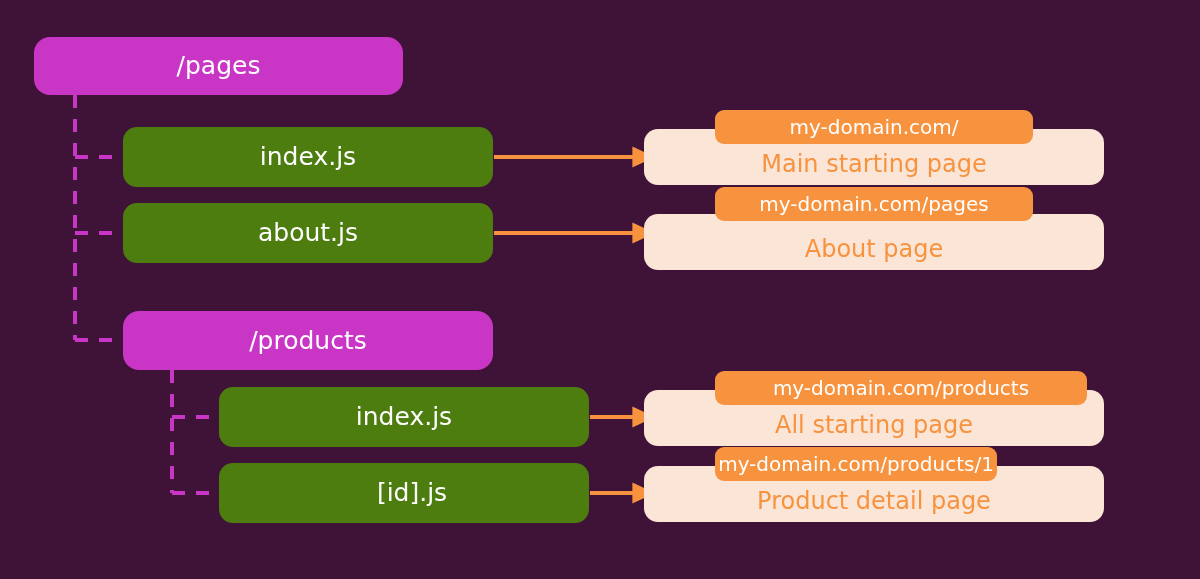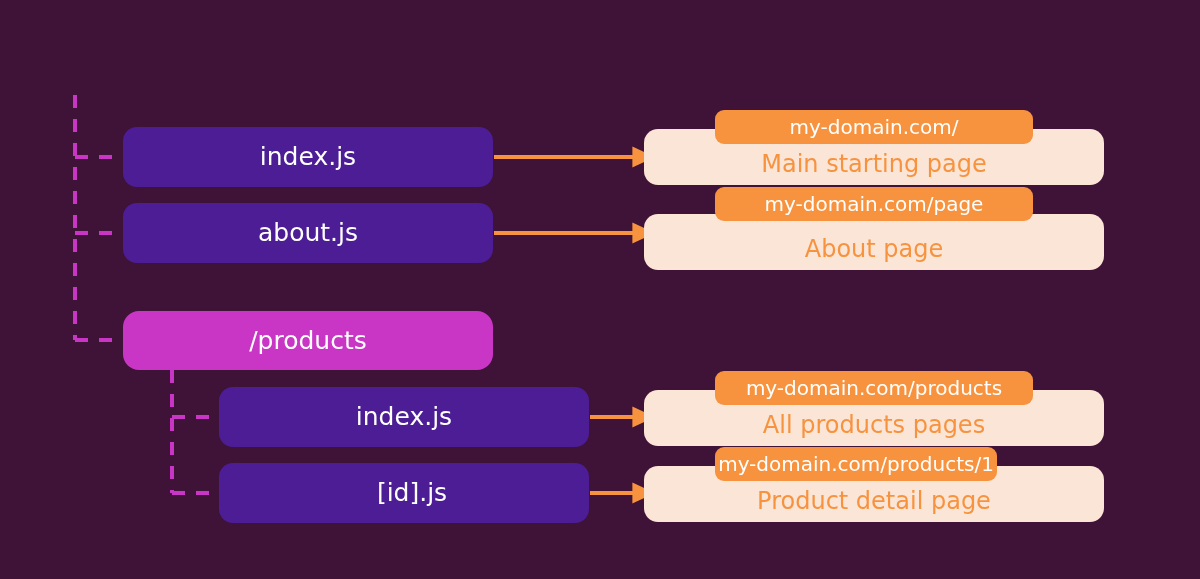--- a/index.html
+++ b/index.html
@@ -42,21 +42,21 @@
     line-height: 1.1;
     white-space: nowrap;
   }
   .node-dir {
     background: #c936c5;
     color: #ffffff;
     font-size: 25px;
     border-radius: 16px;
   }
   .node-file {
-    background: #4c1d95;
+    background: #4d7c0f;
     color: #ffffff;
     font-size: 25px;
   }
 
   
   .result-group {
     position: absolute;
   }
   .result-panel {
     position: absolute;
@@ -120,20 +120,23 @@
     </g>
 
     <g>
       <line x1="494" y1="157" x2="650" y2="157" stroke="#f7933f" stroke-width="4" marker-end="url(#arrowhead)"></line>
       <line x1="494" y1="233" x2="650" y2="233" stroke="#f7933f" stroke-width="4" marker-end="url(#arrowhead)"></line>
       <line x1="590" y1="417" x2="650" y2="417" stroke="#f7933f" stroke-width="4" marker-end="url(#arrowhead)"></line>
       <line x1="590" y1="493" x2="650" y2="493" stroke="#f7933f" stroke-width="4" marker-end="url(#arrowhead)"></line>
     </g>
   </svg>
 
+  <div class="node node-dir" style="left:34px; top:37px; width:369px; height:58px;">
+    <span>/pages</span>
+  </div>
 
   <div class="node node-file" style="left:123px; top:127px; width:370px; height:60px;">
     <span>index.js</span>
   </div>
 
   <div class="node node-dir" style="left:123px; top:311px; width:370px; height:59px;">
     <span>/products</span>
   </div>
 
   <div class="node node-file" style="left:123px; top:203px; width:370px; height:60px;">
@@ -155,29 +158,29 @@
     <div class="url-badge" style="left:71px; width:318px; top:-19px;">
       <span>my-domain.com/</span>
     </div>
   </div>
 
   <div class="result-group" style="left:644px; top:206px; width:460px; height:56px;">
     <div class="result-panel" style="top:8px;">
       <span class="result-desc">About page</span>
     </div>
     <div class="url-badge" style="left:71px; width:318px; top:-19px;">
-      <span>my-domain.com/page</span>
+      <span>my-domain.com/pages</span>
     </div>
   </div>
 
   <div class="result-group" style="left:644px; top:390px; width:460px; height:56px;">
     <div class="result-panel" style="top:0;">
-      <span class="result-desc">All products pages</span>
+      <span class="result-desc">All starting page</span>
     </div>
-    <div class="url-badge" style="left:71px; width:318px; top:-19px;">
+    <div class="url-badge" style="left:71px; width:372px; top:-19px;">
       <span>my-domain.com/products</span>
     </div>
   </div>
 
   <div class="result-group" style="left:644px; top:466px; width:460px; height:56px;">
     <div class="result-panel" style="top:0;justify-content:center;">
       <span class="result-desc">Product detail page</span>
     </div>
     <div class="url-badge" style="left:71px; width:282px; top:-19px;">
       <span>my-domain.com/products/1</span>

